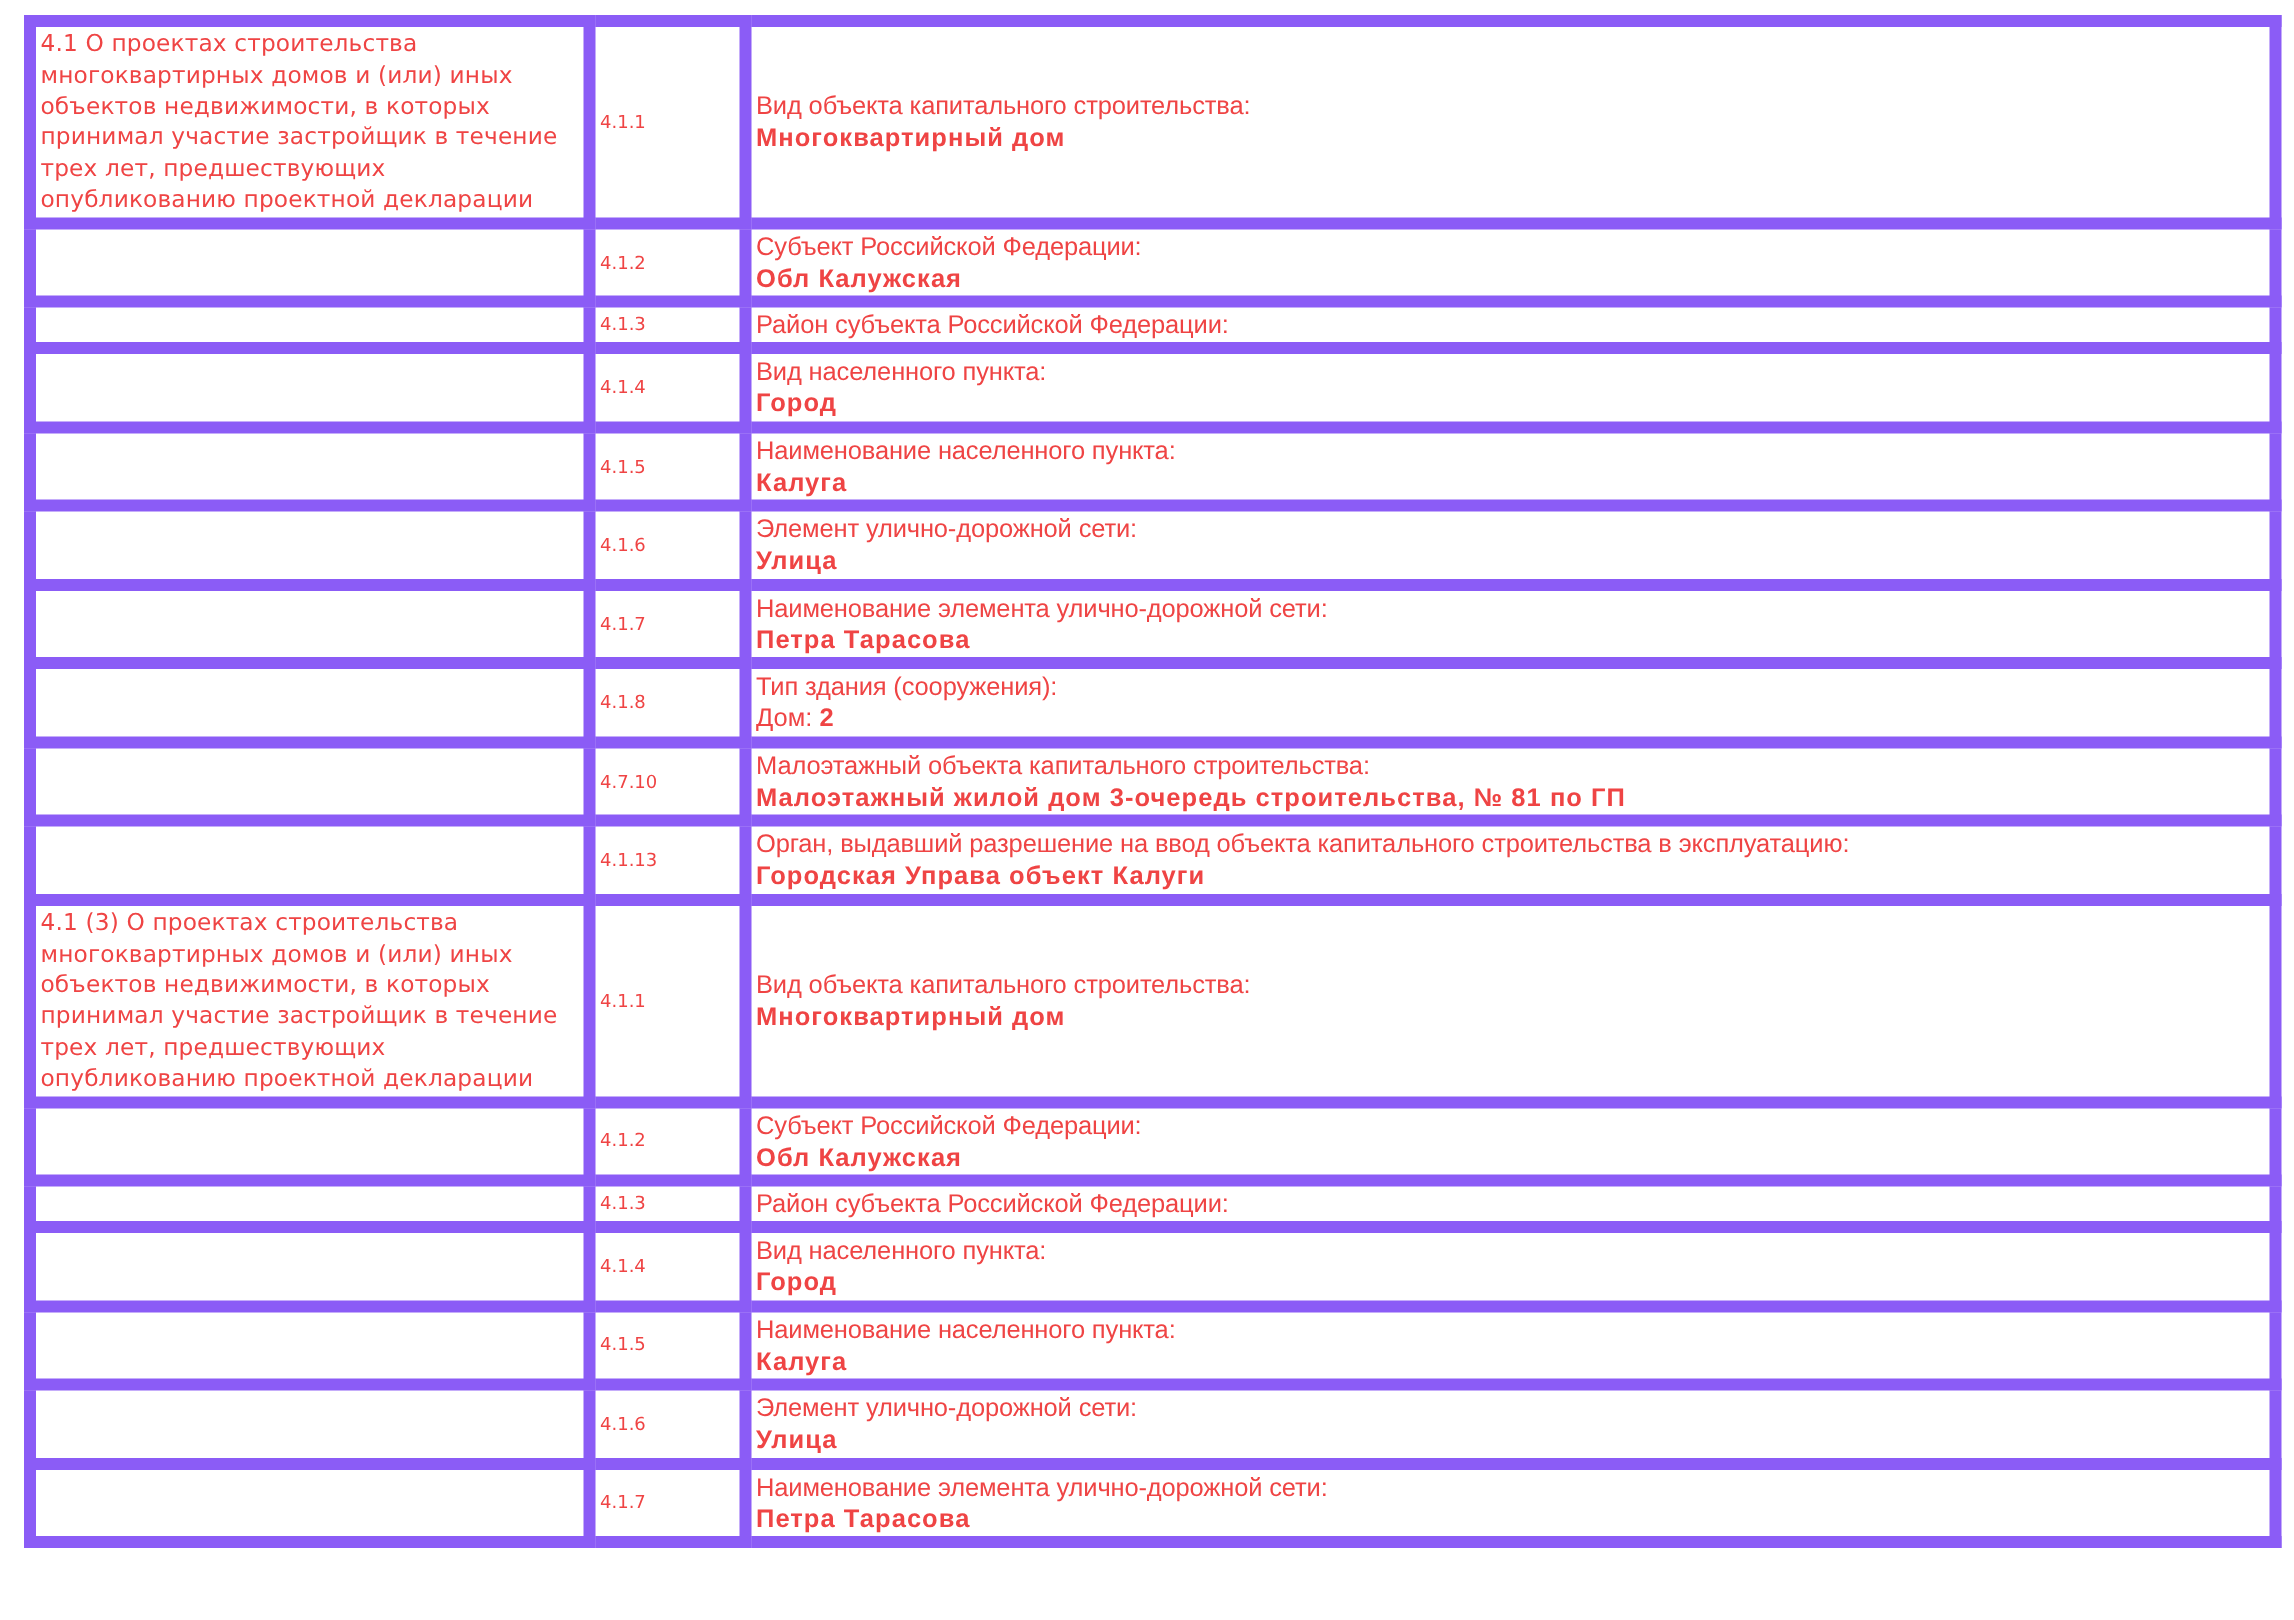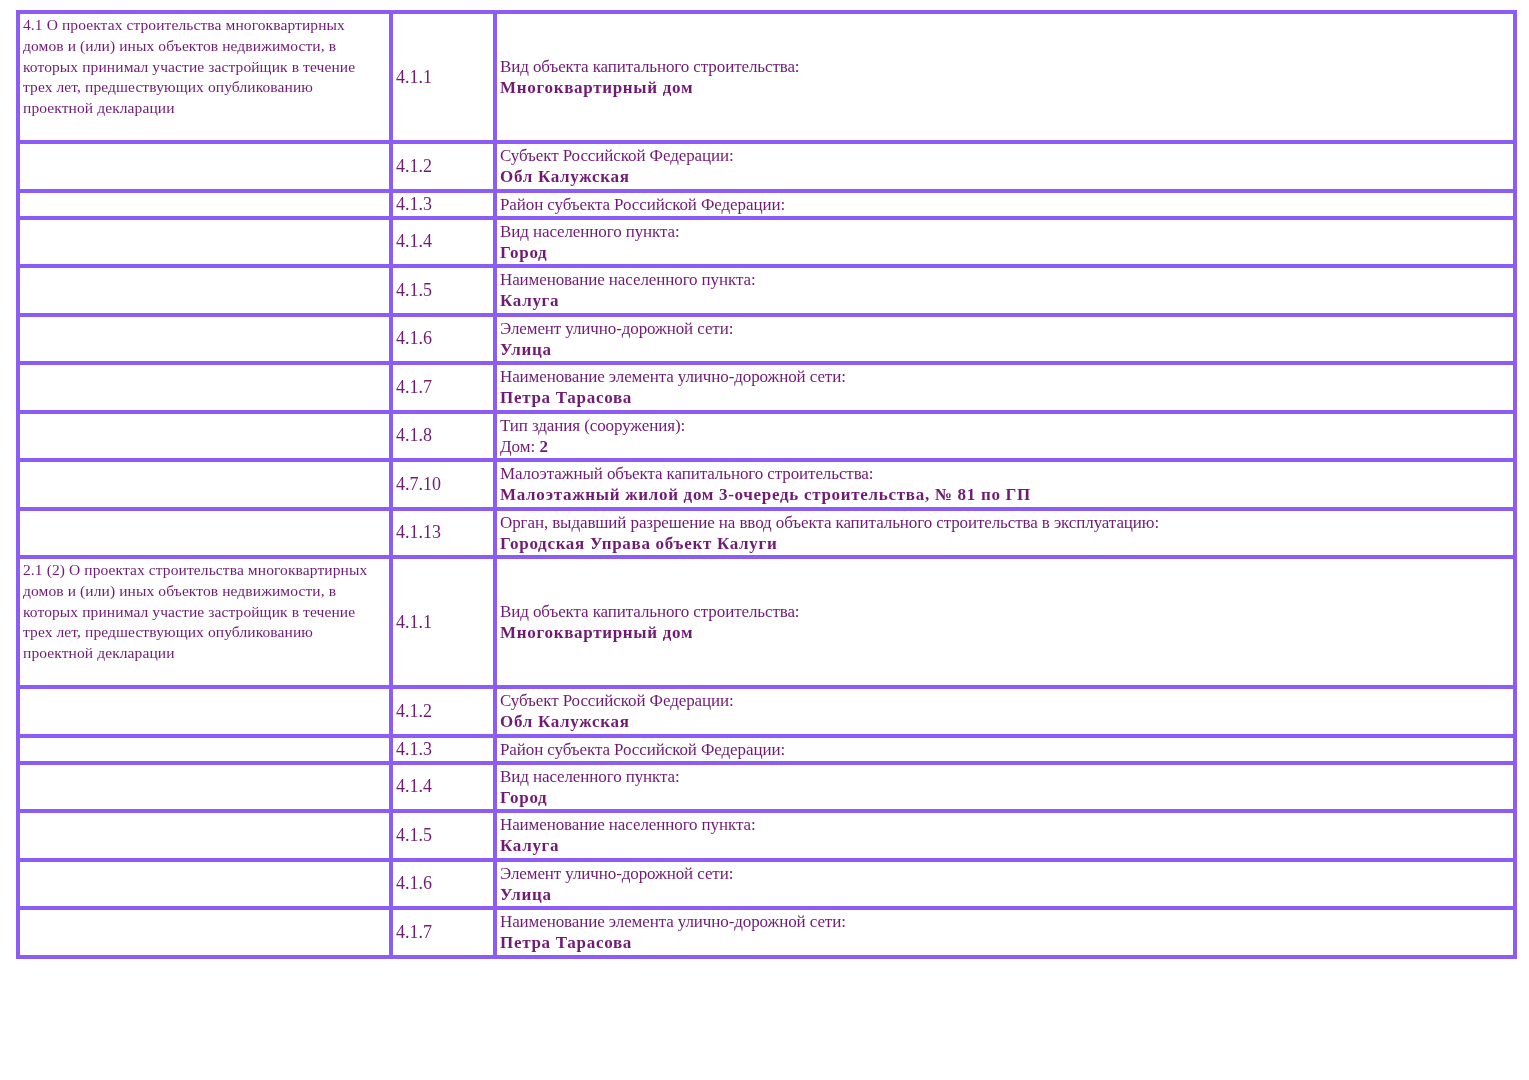--- a/index.html
+++ b/index.html
@@ -21,37 +21,36 @@
     border-collapse: collapse;
     table-layout: fixed;
     width: 1497px;
     background: #ffffff;
   }
   table.decl col.c-desc    { width: 373px; }
   table.decl col.c-num     { width: 104px; }
   table.decl col.c-content { width: 1020px; }
 
   table.decl td {
-    border: 4px solid #8b5cf6;
+    border: 8px solid #8b5cf6;
     padding: 1px 3px;
-    color: #701a75;
+    color: #ef4444;
     overflow: hidden;
-    font-family: Liberation Serif, serif;
   }
   td.cell-desc {
     vertical-align: top;
     font-family: "DejaVu Sans", sans-serif;
     font-size: 15.5px;
     line-height: 20.8px;
     letter-spacing: 0.1px;
   }
   td.cell-num {
     vertical-align: middle;
     font-family: "DejaVu Sans", sans-serif;
-    font-size: 18px;
+    font-size: 12px;
     line-height: 21px;
     padding-left: 4px;
     margin-left: 10px;
   }
   td.cell-content {
     vertical-align: middle;
     font-family: "Liberation Sans", sans-serif;
   }
   .cell-text { max-width: 975px; }
   .label {
@@ -176,21 +175,21 @@
     <td class="cell-desc"></td>
     <td class="cell-num">4.1.13</td>
     <td class="cell-content">
       <div class="cell-text">
         <div class="label">Орган, выдавший разрешение на ввод объекта капитального строительства в эксплуатацию:</div>
         <div class="value-line"><span class="value-prefix"></span><span class="value">Городская Управа объект Калуги</span></div>
       </div>
     </td>
   </tr>
         <tr class="row-first">
-    <td class="cell-desc">2.1 (2) О проектах строительства многоквартирных домов и (или) иных объектов недвижимости, в которых принимал участие застройщик в течение трех лет, предшествующих опубликованию проектной декларации</td>
+    <td class="cell-desc">4.1 (3) О проектах строительства многоквартирных домов и (или) иных объектов недвижимости, в которых принимал участие застройщик в течение трех лет, предшествующих опубликованию проектной декларации</td>
     <td class="cell-num">4.1.1</td>
     <td class="cell-content">
       <div class="cell-text">
         <div class="label">Вид объекта капитального строительства:</div>
         <div class="value-line"><span class="value-prefix"></span><span class="value">Многоквартирный дом</span></div>
       </div>
     </td>
   </tr>
         <tr>
     <td class="cell-desc"></td>

